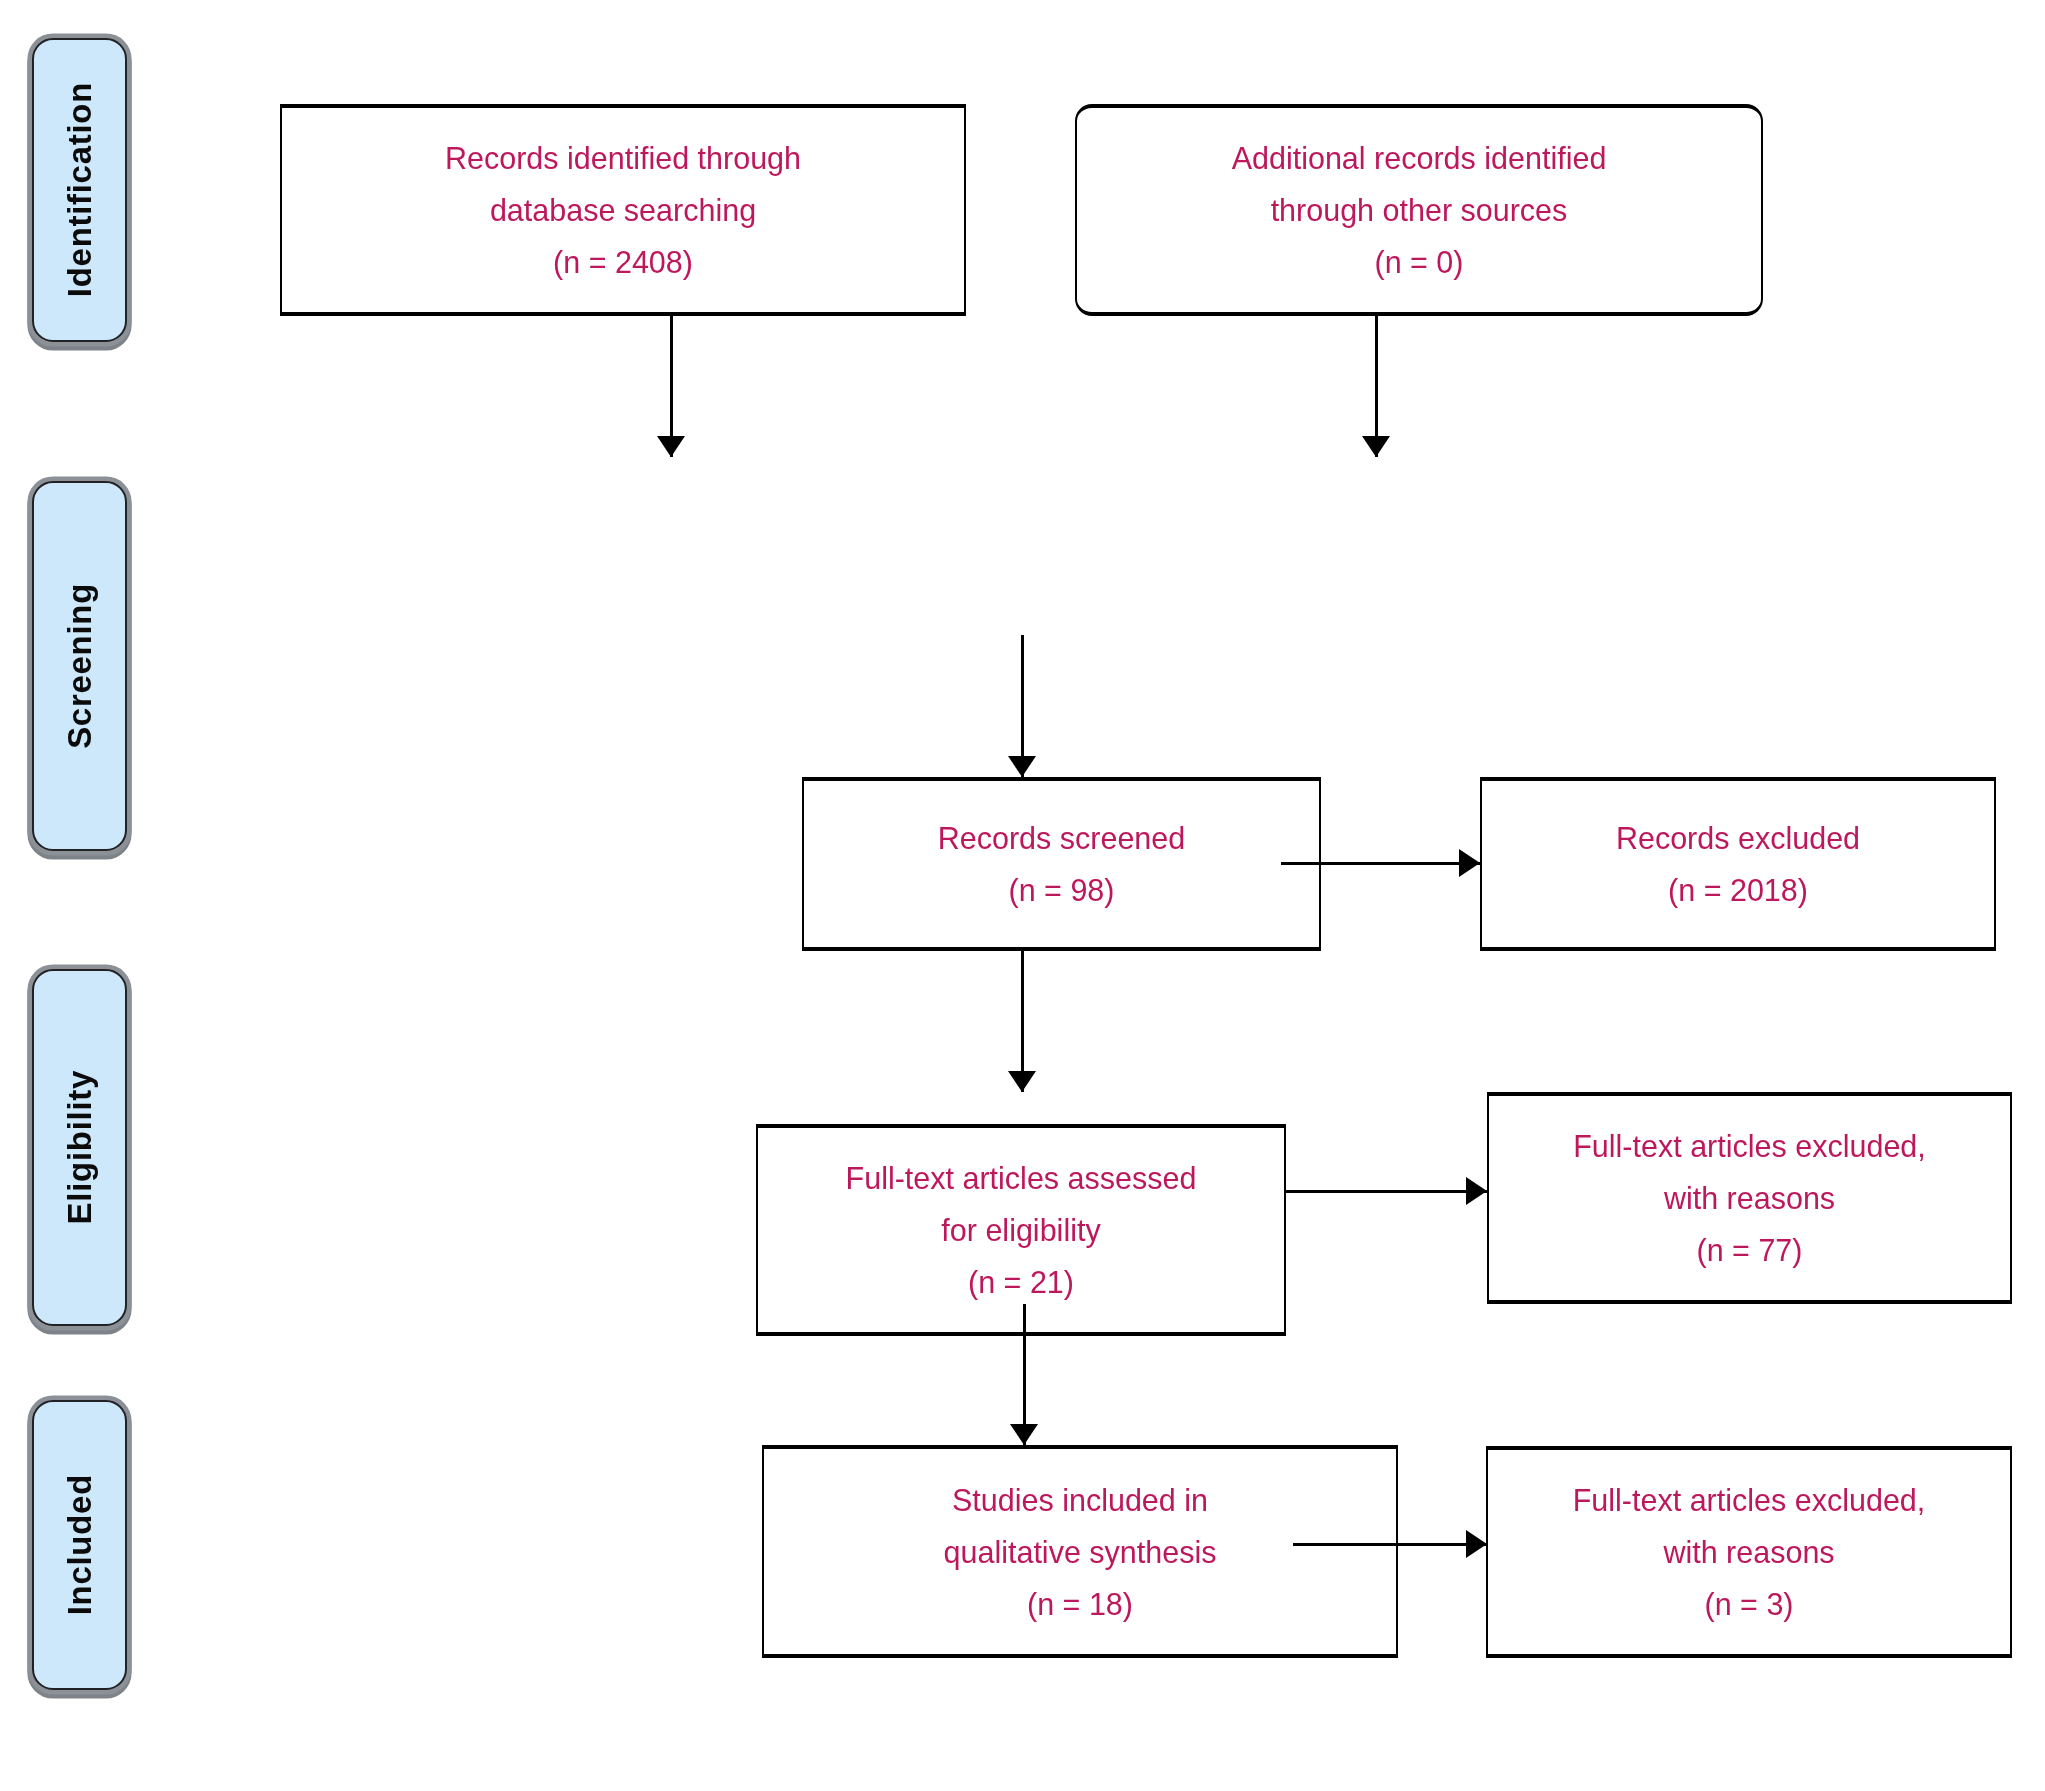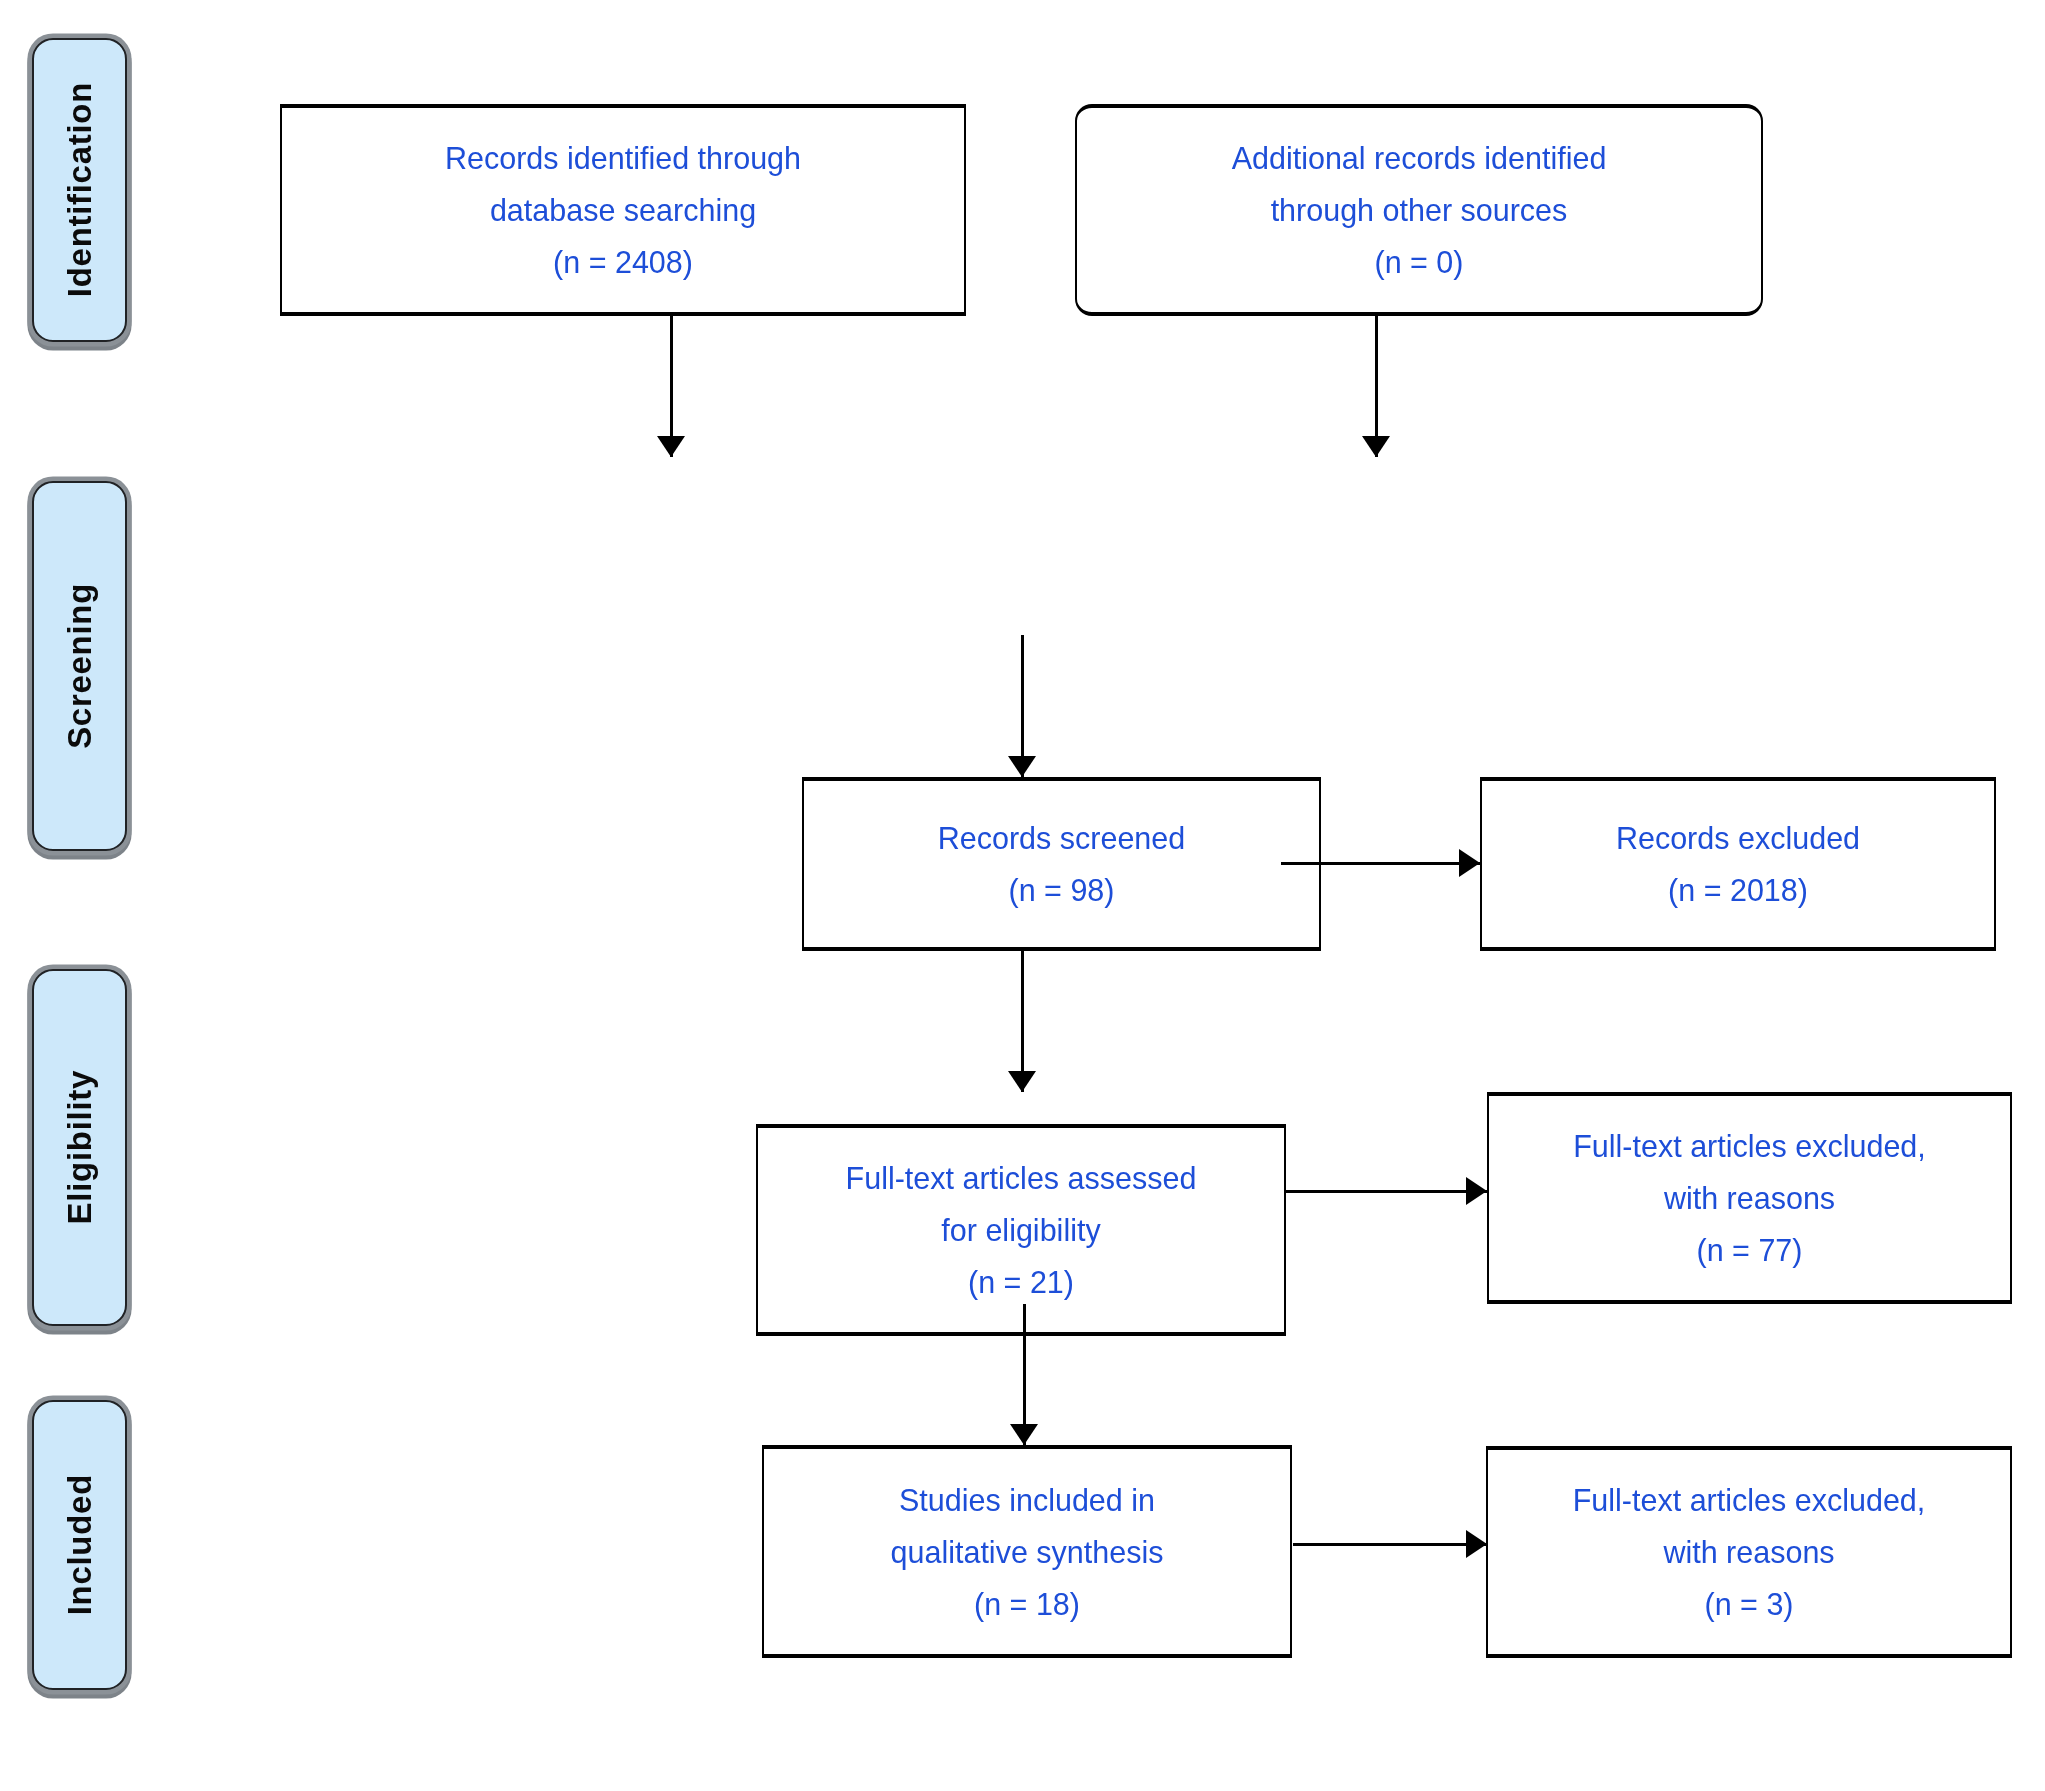--- a/index.html
+++ b/index.html
@@ -52,31 +52,31 @@
     border: solid #000000;
     border-width: 4px 2.7px;
     display: flex;
     align-items: center;
     justify-content: center;
     text-align: center;
   }
   .flow-box .box-text {
     font-size: 30.5px;
     line-height: 52px;
-    color: #1d4ed8;
+    color: #be185d;
     white-space: pre-line;
   }
   .box-a { left: 280px;  top: 104px;  width: 686px; height: 212px; }
   .box-b { left: 1075px; top: 104px;  width: 688px; height: 212px; border-radius: 17px; }
   .box-c { left: 593px;  top: 457px;  width: 856px; height: 178px; }
   .box-d { left: 762px; top: 777px; width: 519px;  height: 174px; margin-left: 40px; }
   .box-e { left: 1480px; top: 777px; width: 516px;  height: 174px; }
   .box-f { left: 756px; top: 1092px; width: 530px;  height: 212px; margin-top: 32px; }
   .box-g { left: 1487px; top: 1092px; width: 525px;  height: 212px; }
-  .box-h { left: 762px; top: 1445px; width: 530px;  height: 213px; }
+  .box-h { left: 762px; top: 1445px; width: 636px;  height: 213px; }
   .box-i { left: 1486px; top: 1446px; width: 526px;  height: 212px; }
 
   
   .varrow {
     position: absolute;
     width: 2.7px;
     background: #000000;
   }
   .varrow::after {
     content: "";

